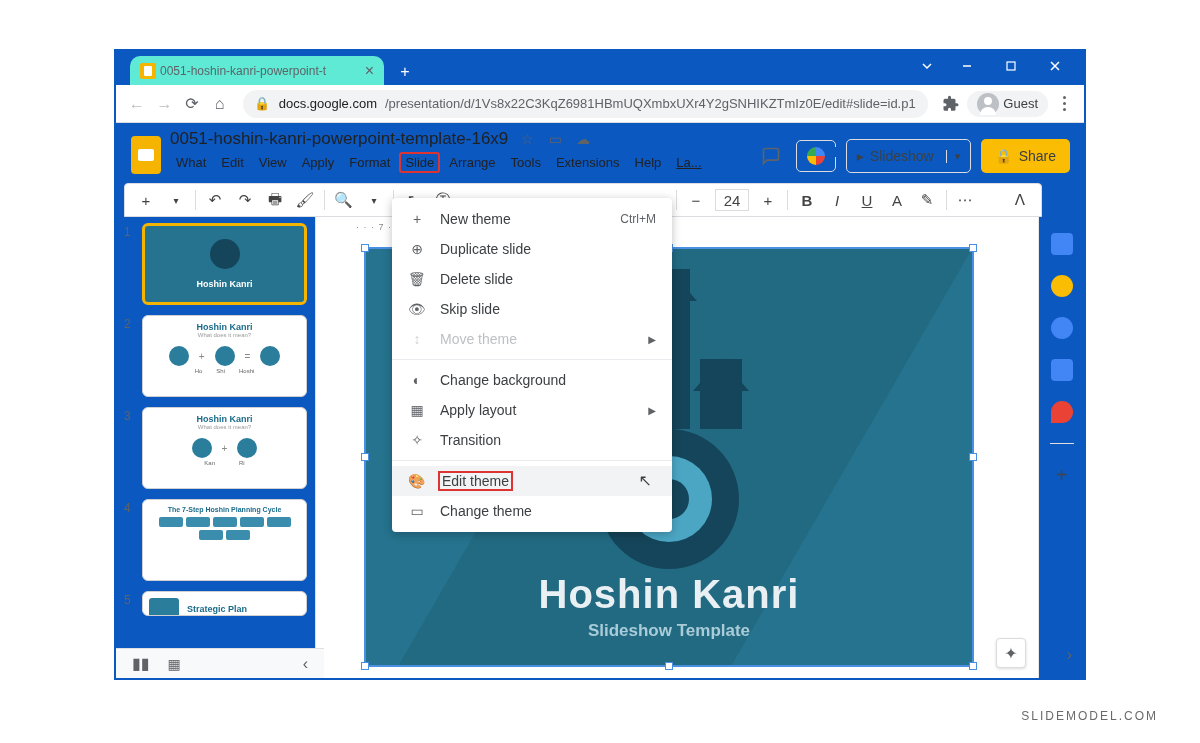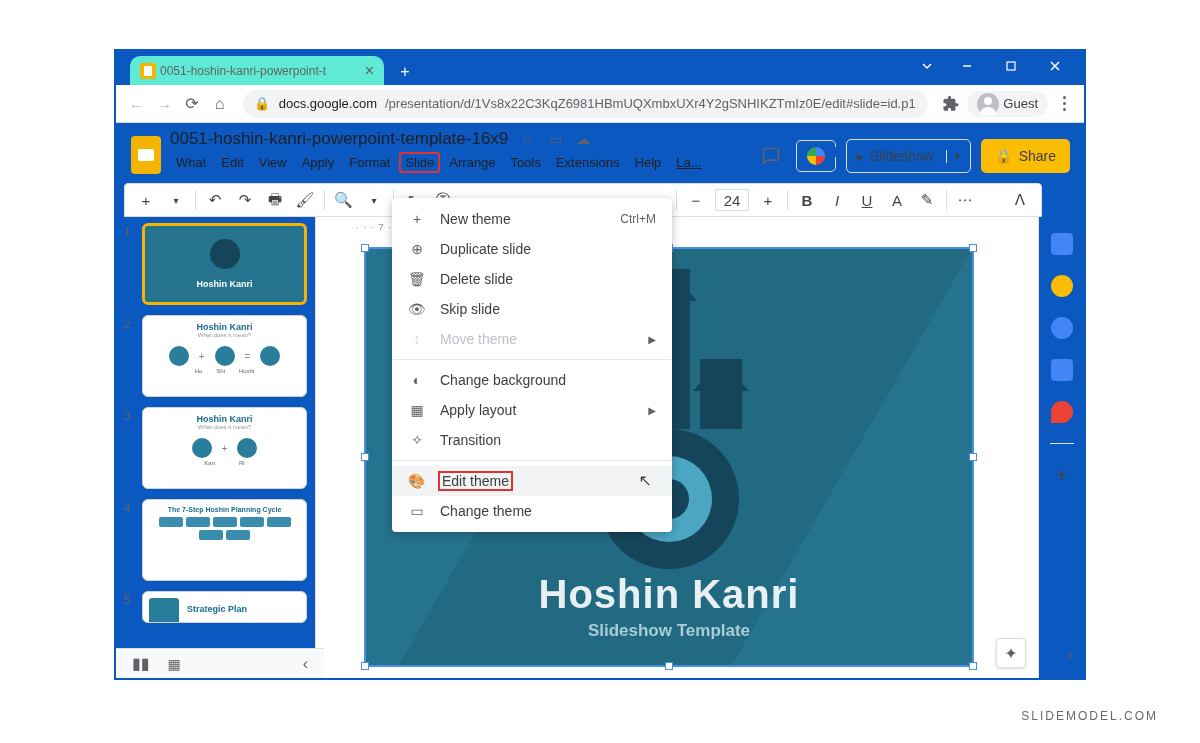--- a/index.html
+++ b/index.html
@@ -315,21 +315,21 @@
               <div class="t-box"></div>
               <div class="t-box"></div>
               <div class="t-box"></div>
               <div class="t-box"></div>
               <div class="t-box"></div>
             </div>
         </div>
       </div>
       <div class="thumb-row">
         <div class="thumb-num">5</div>
-        <div class="thumb" style="height:32px">
+        <div class="thumb" style="height:25px">
           <div style="display:flex;padding:6px">
               <div style="width:30px;height:26px;background:#2a7d9b;border-radius:3px"></div>
               <div class="t-title" style="padding:6px 0 0 8px">Strategic Plan</div>
             </div>
         </div>
       </div>
     </div>
 
     <div class="canvas-wrap">
       <div class="ruler-h">· · · 7 · · · 8 · · · 9 · · · 10 · · · 11 · · · 12 · · · 13 · ·</div>

